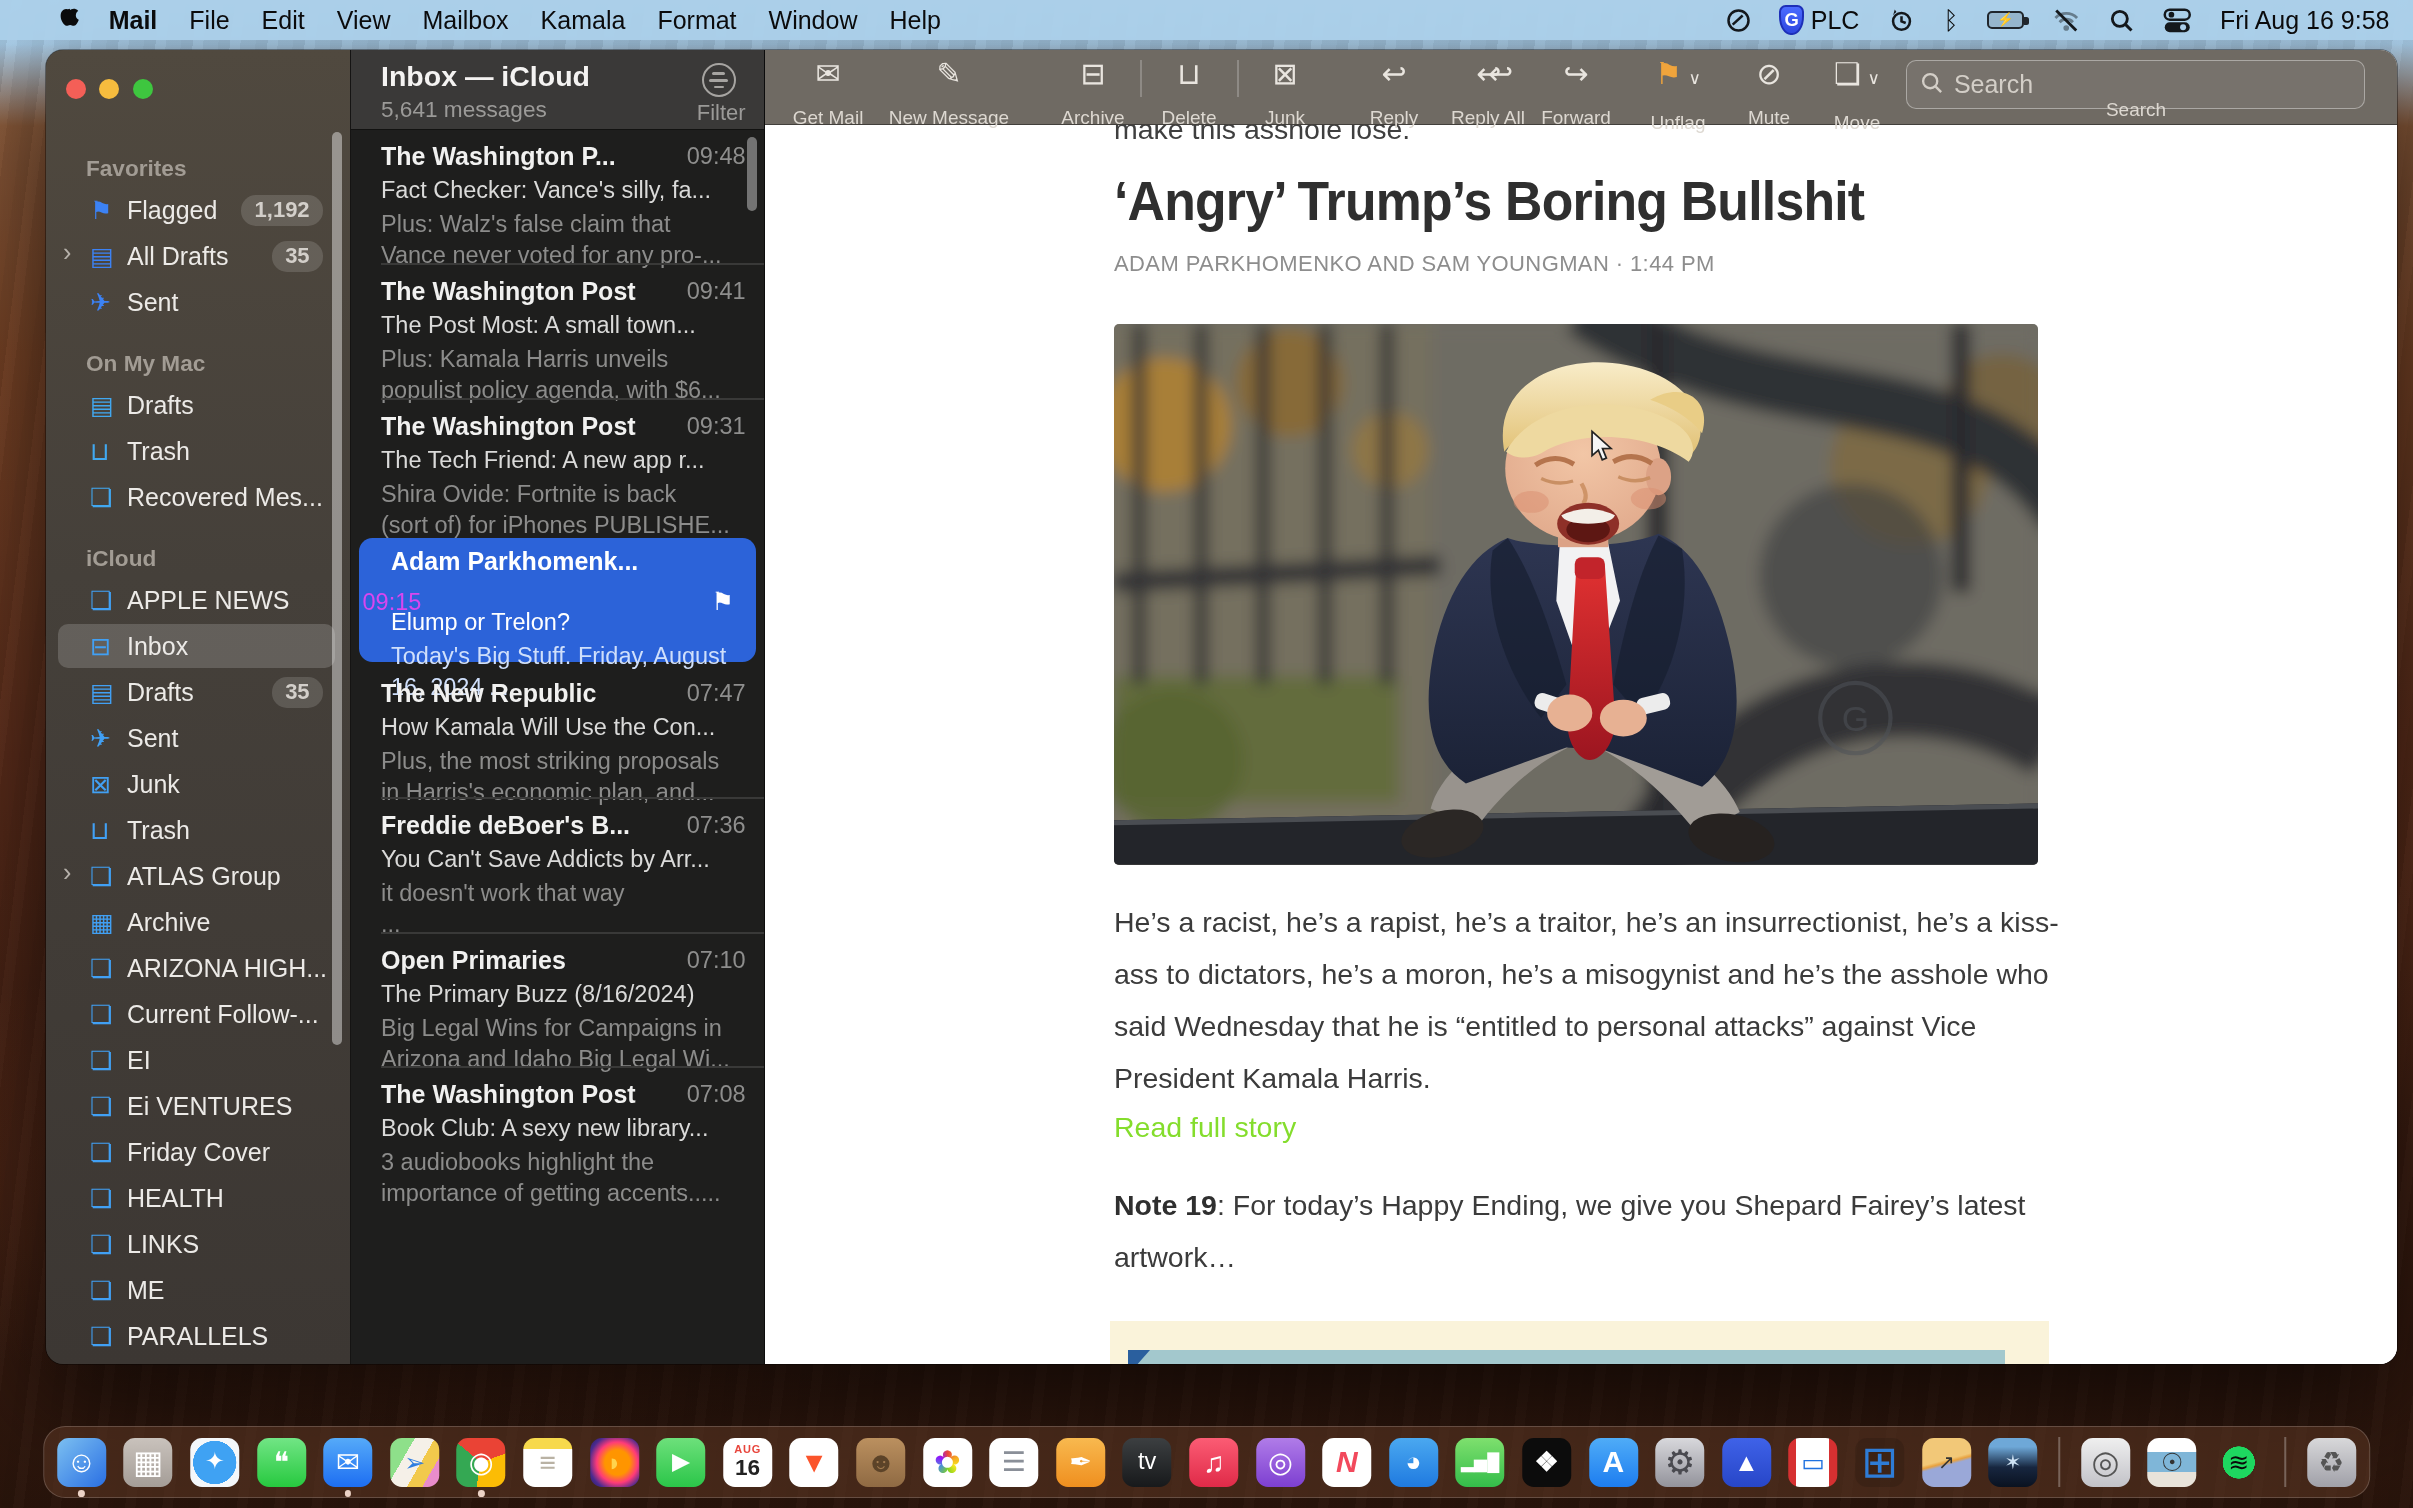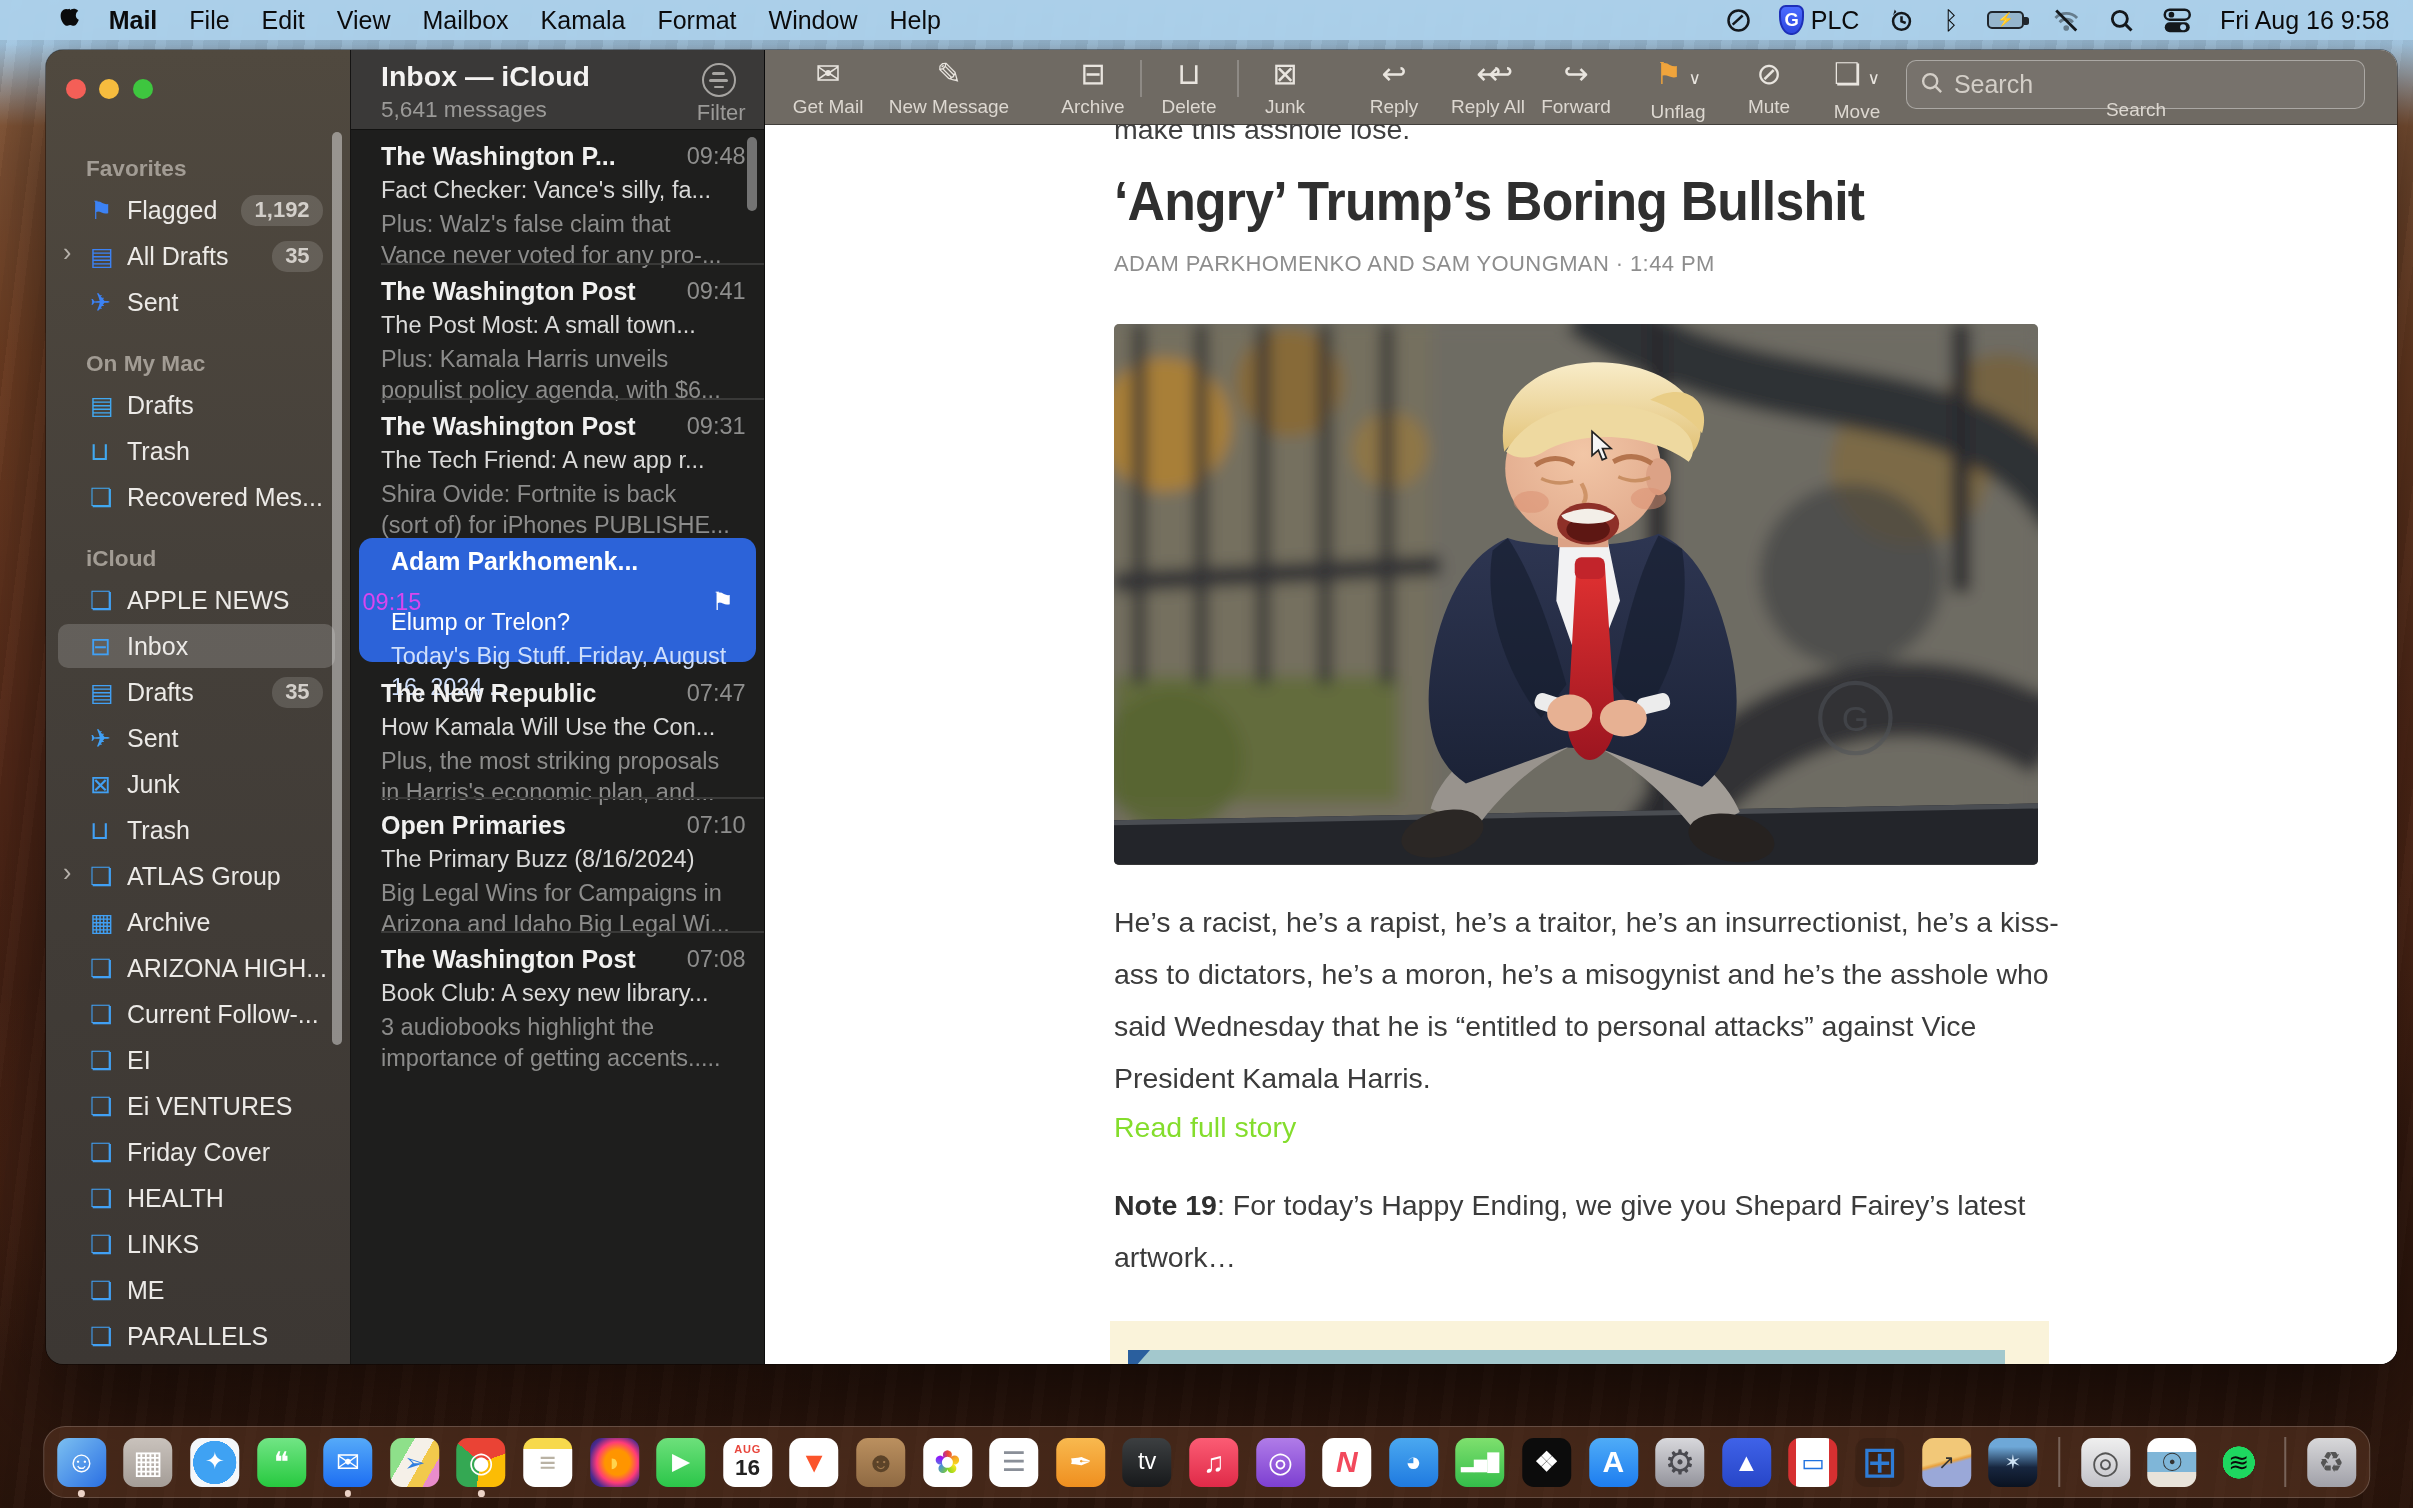--- a/index.html
+++ b/index.html
@@ -76,21 +76,21 @@
   .mrow.selected .sender,.mrow.selected .subject{color:#fff;}
   .mrow.selected .time{color:#d946ef;right:28.5px;}
   .mrow.selected .preview{color:#cfdffb;}
   .mrow.selected{padding-left:40px;}
   .mrow .flag-glyph{position:absolute;right:30px;top:52px;color:#fff;font-size:25px;}
   
   .contentcol{position:relative;background:#fff;}
   .toolbar{position:absolute;left:0;top:0;right:0;height:75px;background:#6f6a63;border-bottom:1.7px solid rgba(0,0,0,.4);z-index:10;}
   .tb-item{position:absolute;top:5px;transform:translateX(-50%);text-align:center;color:#e9e5df;}
   .tb-item .ticon{font-size:30px;line-height:37px;display:block;}
-  .tb-item .tlabel{font-size:19px;color:#ddd8d1;display:block;margin-top:4px;white-space:nowrap;}
+  .tb-item .tlabel{font-size:19px;color:#ddd8d1;display:block;margin-top:15px;white-space:nowrap;}
   .tb-sep{position:absolute;top:10px;width:1.7px;height:37px;background:rgba(255,255,255,.22);}
   .tb-chev{font-size:17px;color:#e9e5df;margin-left:6.7px;}
   .searchfield{position:absolute;left:1141px;top:10px;width:459px;height:49px;border-radius:10px;
     border:1.7px solid rgba(255,255,255,.38);background:rgba(255,255,255,.06);display:flex;align-items:center;color:#d9d5cf;}
   .searchfield .mag{margin:0 10px 0 13.4px;}
   .searchfield .ph{font-size:25px;color:#d3cec7;}
   .search-label{position:absolute;left:1371px;top:49px;transform:translateX(-50%);font-size:19px;color:#ddd8d1;}
   .cbody{position:absolute;left:0;top:75px;right:0;bottom:0;background:#fff;overflow:hidden;color:#3b3b3b;}
   .partial-line{position:absolute;left:349px;top:-11.7px;font-size:28.5px;color:#3f3f3f;}
   .headline{position:absolute;left:349px;top:44px;font-size:55px;font-weight:bold;color:#2f2f2f;
@@ -342,20 +342,27 @@
           <div class="preview">Today's Big Stuff. Friday, August<br>16, 2024 ...</div>
           <div class="flag-glyph">⚑</div>
         </div>
         <div class="mrow" style="height: 132px;">
           <div class="sender">The New Republic</div>
           <div class="time">07:47</div>
           <div class="subject">How Kamala Will Use the Con...</div>
           <div class="preview">Plus, the most striking proposals<br>in Harris's economic plan, and...</div>
           <div class="sep"></div>
         </div>
+        <div class="mrow" style="height: 135px;">
+          <div class="sender">Freddie deBoer's B...</div>
+          <div class="time">07:36</div>
+          <div class="subject">You Can't Save Addicts by Arr...</div>
+          <div class="preview">it doesn't work that way<br>...</div>
+          <div class="sep"></div>
+        </div>
         <div class="mrow" style="height: 134px;">
           <div class="sender">Open Primaries</div>
           <div class="time">07:10</div>
           <div class="subject">The Primary Buzz (8/16/2024)</div>
           <div class="preview">Big Legal Wins for Campaigns in<br>Arizona and Idaho Big Legal Wi...</div>
           <div class="sep"></div>
         </div>
         <div class="mrow" style="height: 184px;">
           <div class="sender">The Washington Post</div>
           <div class="time">07:08</div>

